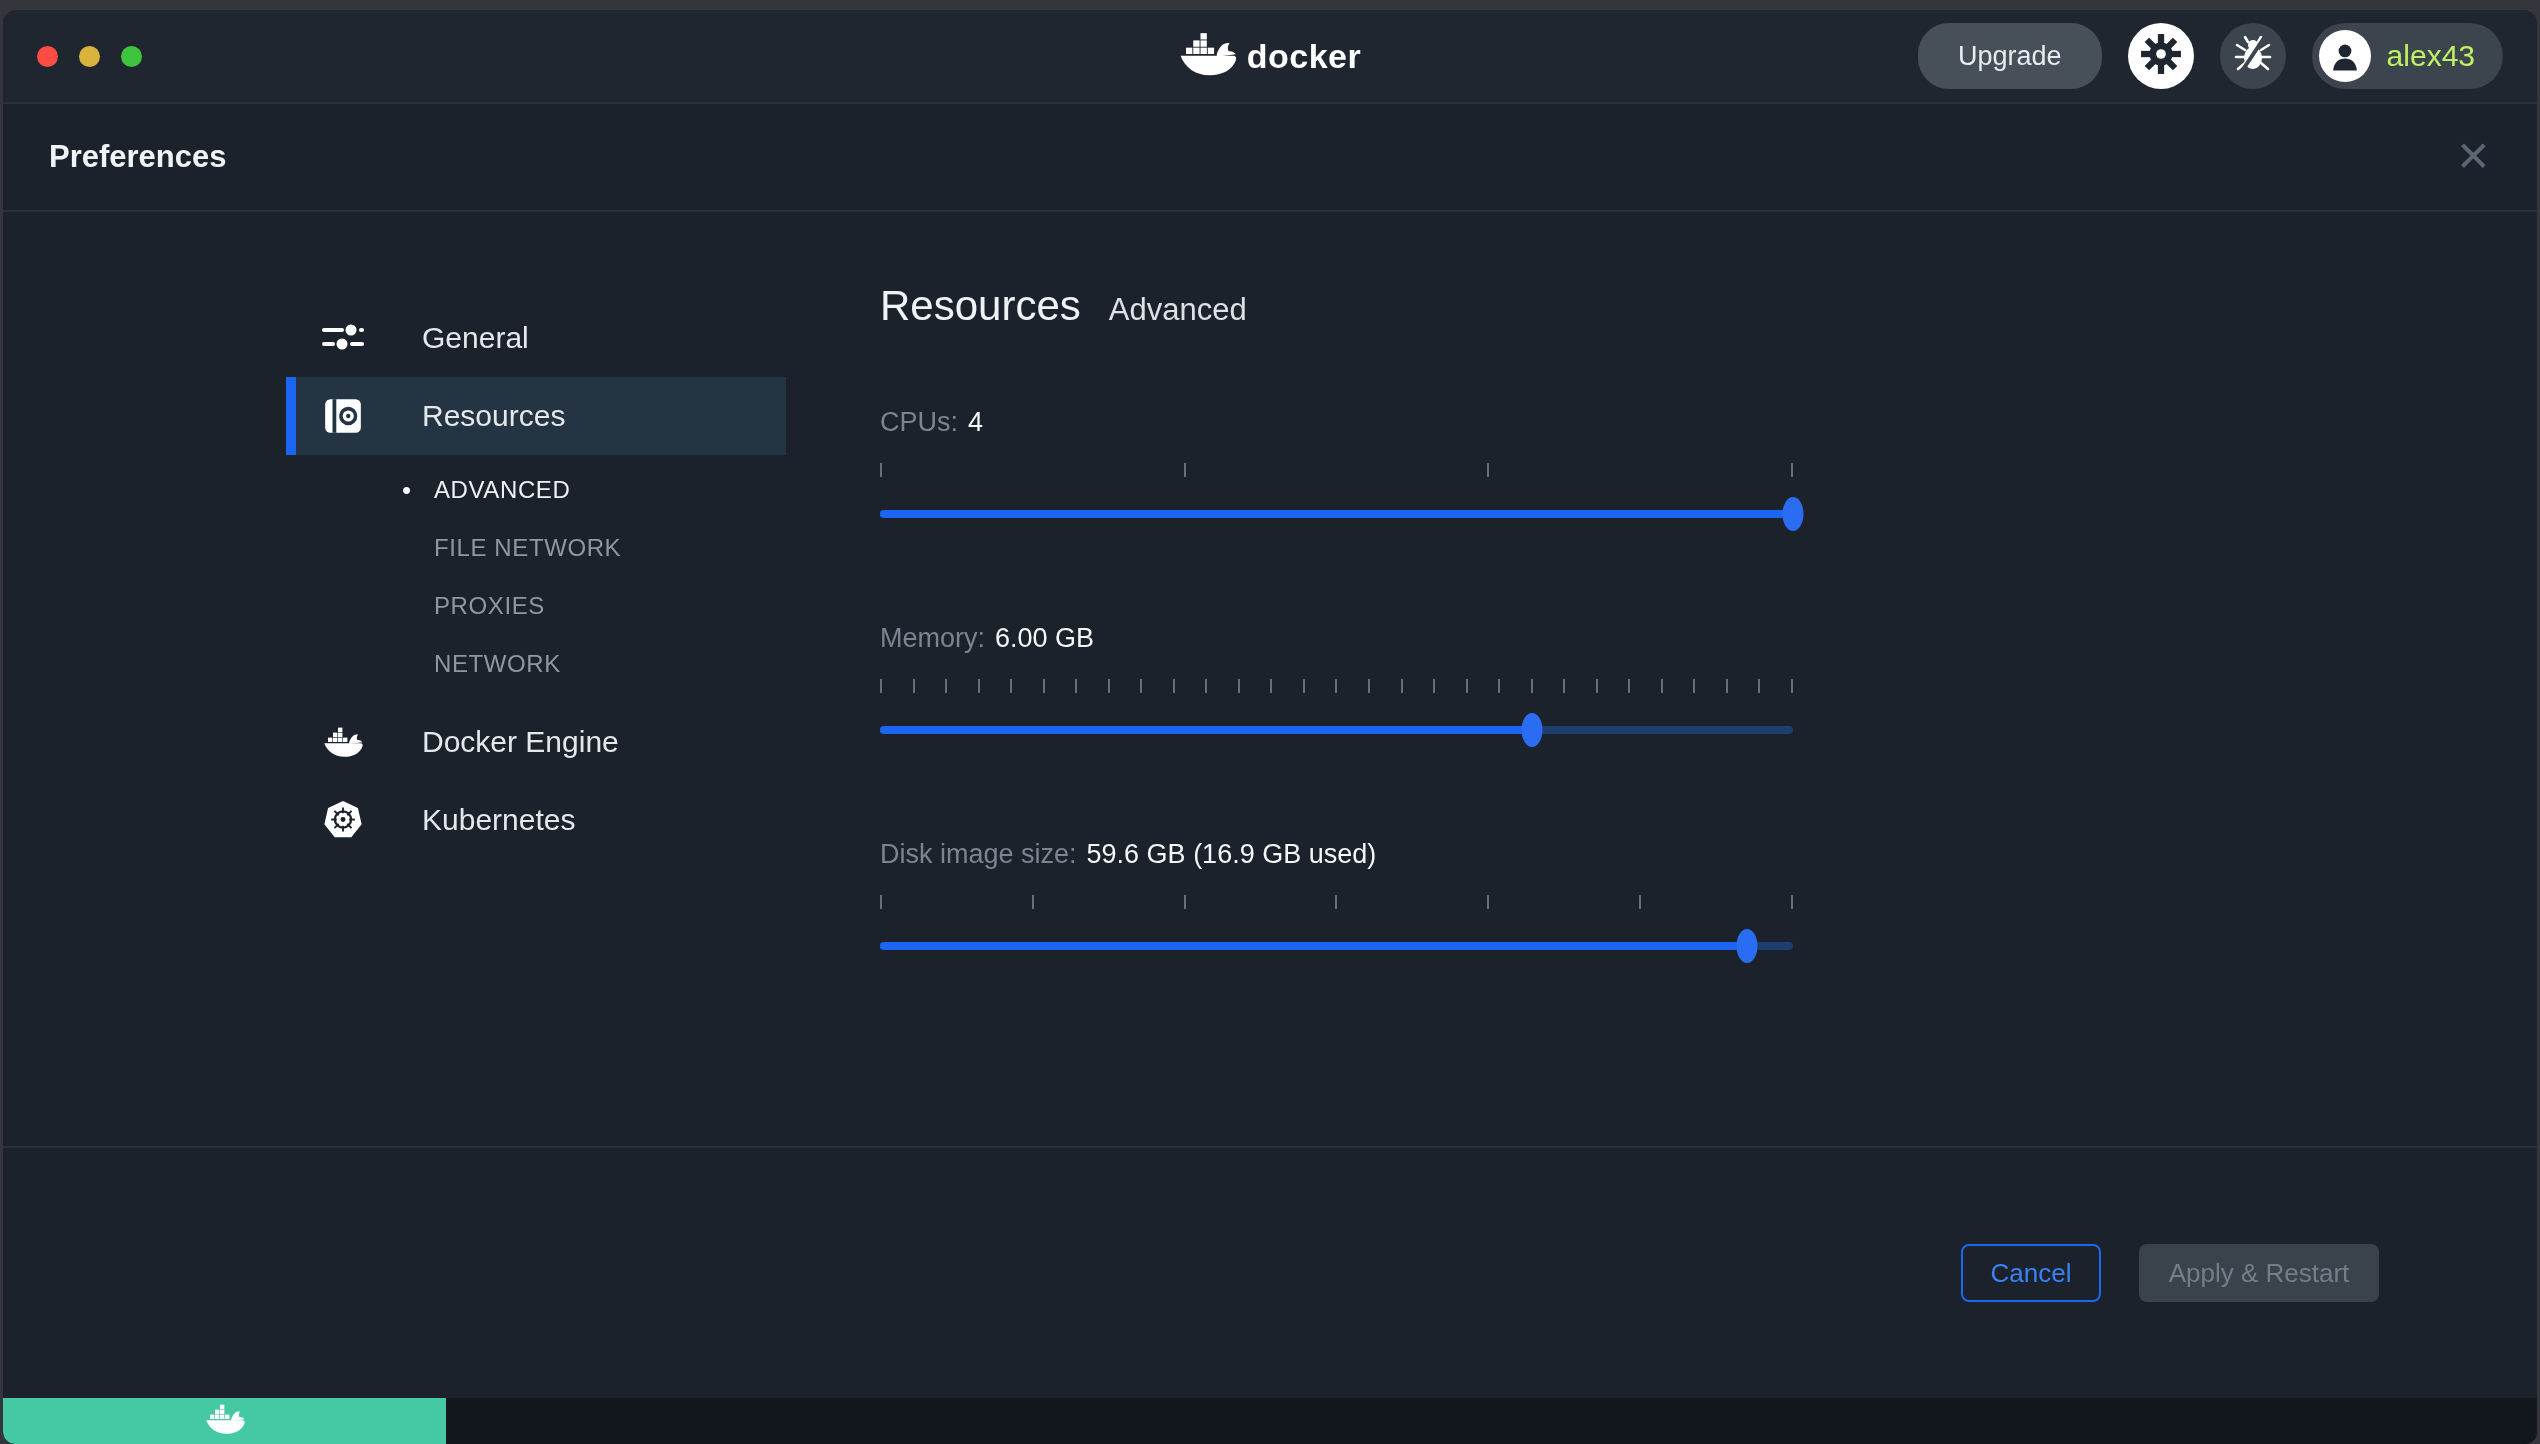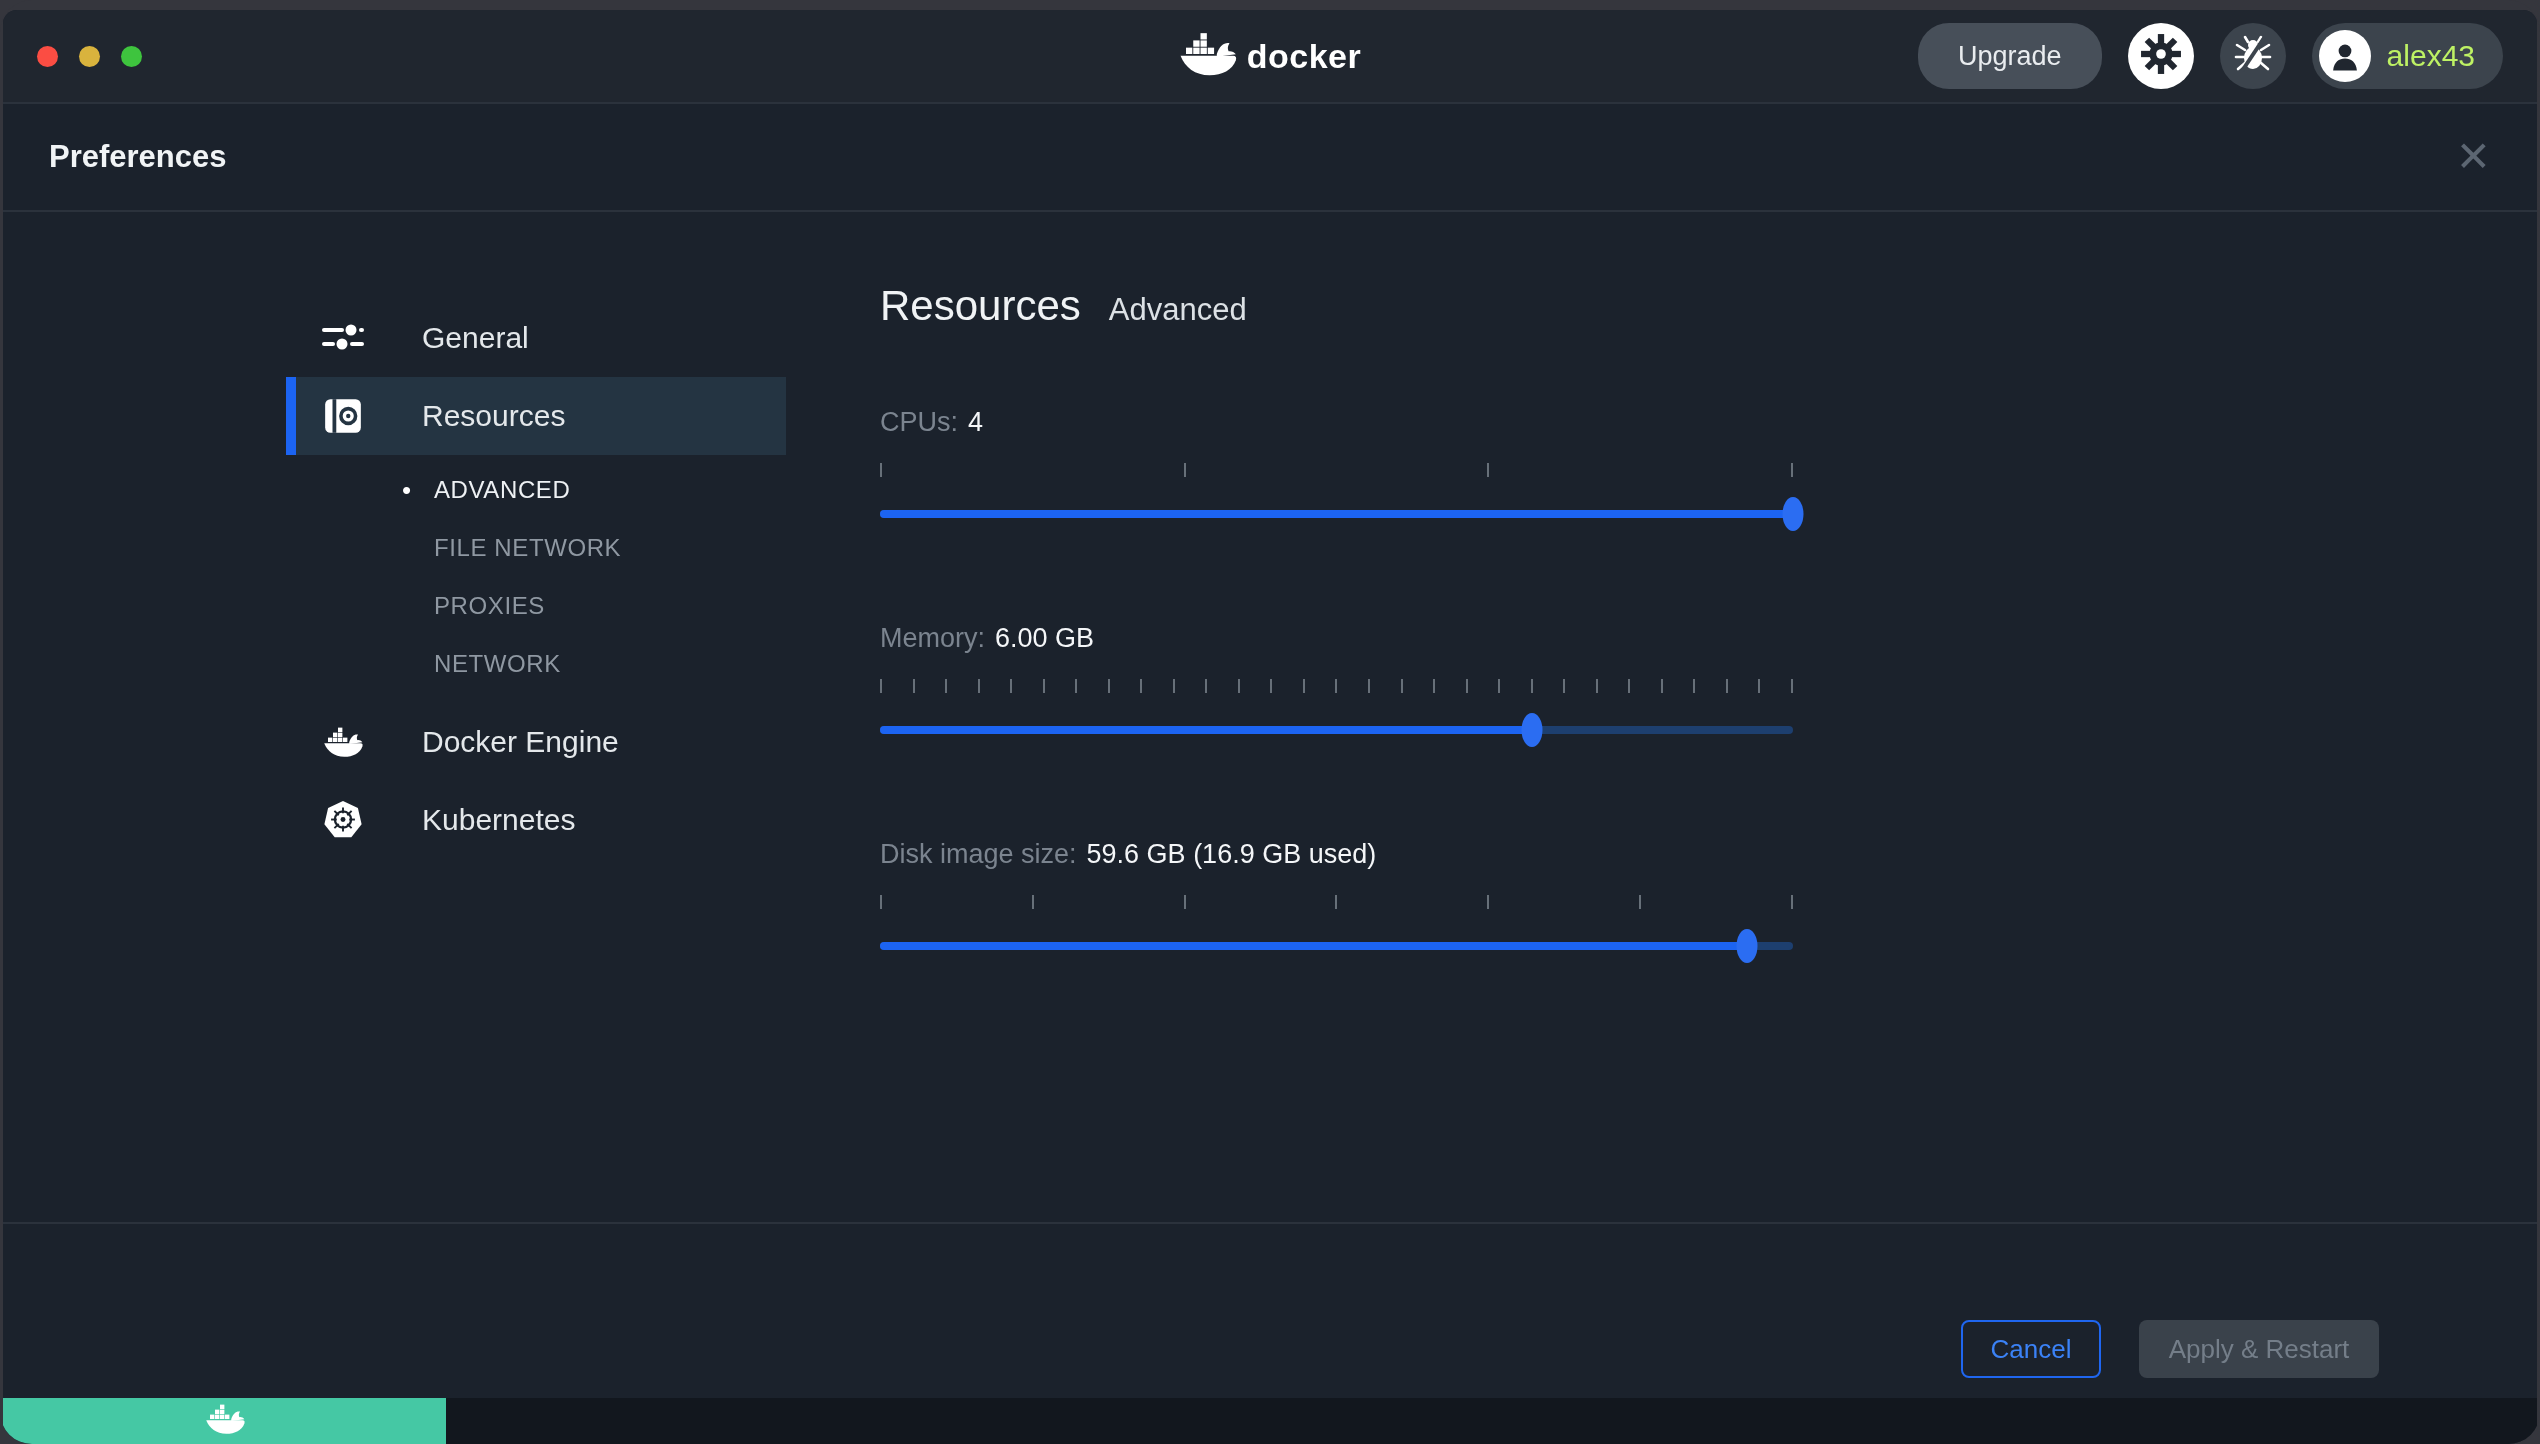--- a/index.html
+++ b/index.html
@@ -1,17 +1,17 @@
 <!DOCTYPE html>
 <html><head>
 <meta charset="utf-8">
 <style>
   html,body{margin:0;padding:0;background:#35363d;}
   .stage{position:relative;width:2540px;height:1444px;background:#35363d;overflow:hidden;
-         font-family:"Liberation Sans","DejaVu Sans",sans-serif;color:#e7ebee;border-radius:32px;
+         font-family:"Liberation Sans","DejaVu Sans",sans-serif;color:#e7ebee;
          --accent:#1c64f2;--remainder:#1d3f6f;--handle:#2b6df2;--green:#45c8a4;}
   .window{position:absolute;left:3px;right:3px;top:10px;bottom:0;background:#1b222c;
           border-radius:14px 14px 12px 12px;overflow:hidden;display:flex;flex-direction:column;}
 
   
   .topbar{height:92px;background:#20262f;display:flex;align-items:center;padding:0 34px;position:relative;flex:none;}
   .traffic{display:flex;gap:21px;}
   .tl{width:21px;height:21px;border-radius:50%;}
   .tl.red{background:#fb4d43;} .tl.yellow{background:#d9b33d;} .tl.green{background:#3ec43e;}
   .brand{position:absolute;left:50%;top:50%;transform:translate(-50%,-50%);display:flex;align-items:center;gap:10px;}
@@ -57,21 +57,21 @@
   .slider-label .lbl{color:#7b848f;}
   .slider-label .val{color:#f4f6f8;}
   .ticks{margin-top:24px;height:14px;display:flex;justify-content:space-between;}
   .tick{width:2px;height:14px;background:#677079;}
   .track{margin-top:33px;height:8px;position:relative;background:var(--remainder);border-radius:4px;}
   .track-fill{position:absolute;left:0;top:0;height:100%;background:var(--accent);border-radius:4px;}
   .handle{position:absolute;top:50%;width:21px;height:34px;border-radius:50%;background:var(--handle);
           transform:translate(-50%,-50%);}
 
   
-  .footer{flex:none;height:176px;border-top:2px solid #2b323c;box-sizing:border-box;
+  .footer{flex:none;height:252px;border-top:2px solid #2b323c;box-sizing:border-box;
           display:flex;justify-content:flex-end;align-items:flex-start;gap:38px;
           padding:96px 158px 0 0;background:#1b222c;}
   .btn{height:58px;border-radius:8px;font-size:26px;display:flex;align-items:center;justify-content:center;box-sizing:border-box;}
   .btn-cancel{width:140px;border:2px solid #1f66f0;color:#3b82f6;background:transparent;}
   .btn-apply{width:240px;border:none;background:#3a424b;color:#747e89;}
 
   
   .bottombar{flex:none;height:46px;background:#12171e;position:relative;}
   .progress{position:absolute;left:0;top:0;bottom:0;background:var(--green);
             display:flex;align-items:center;justify-content:center;border-bottom-left-radius:12px;}

